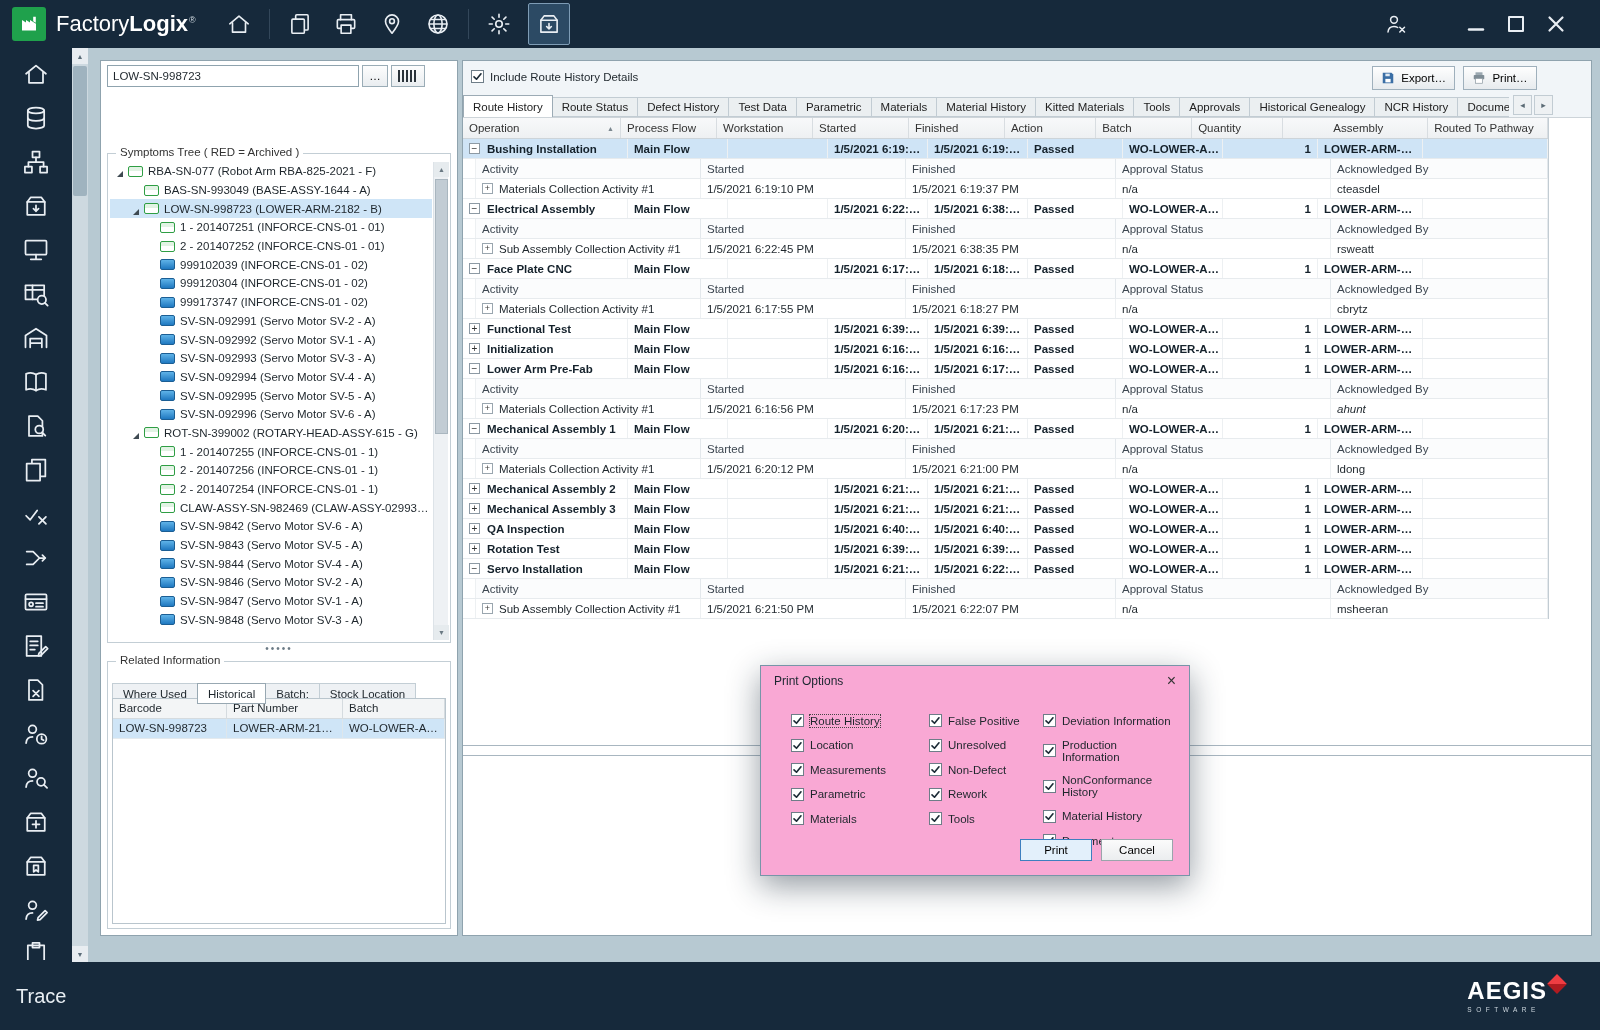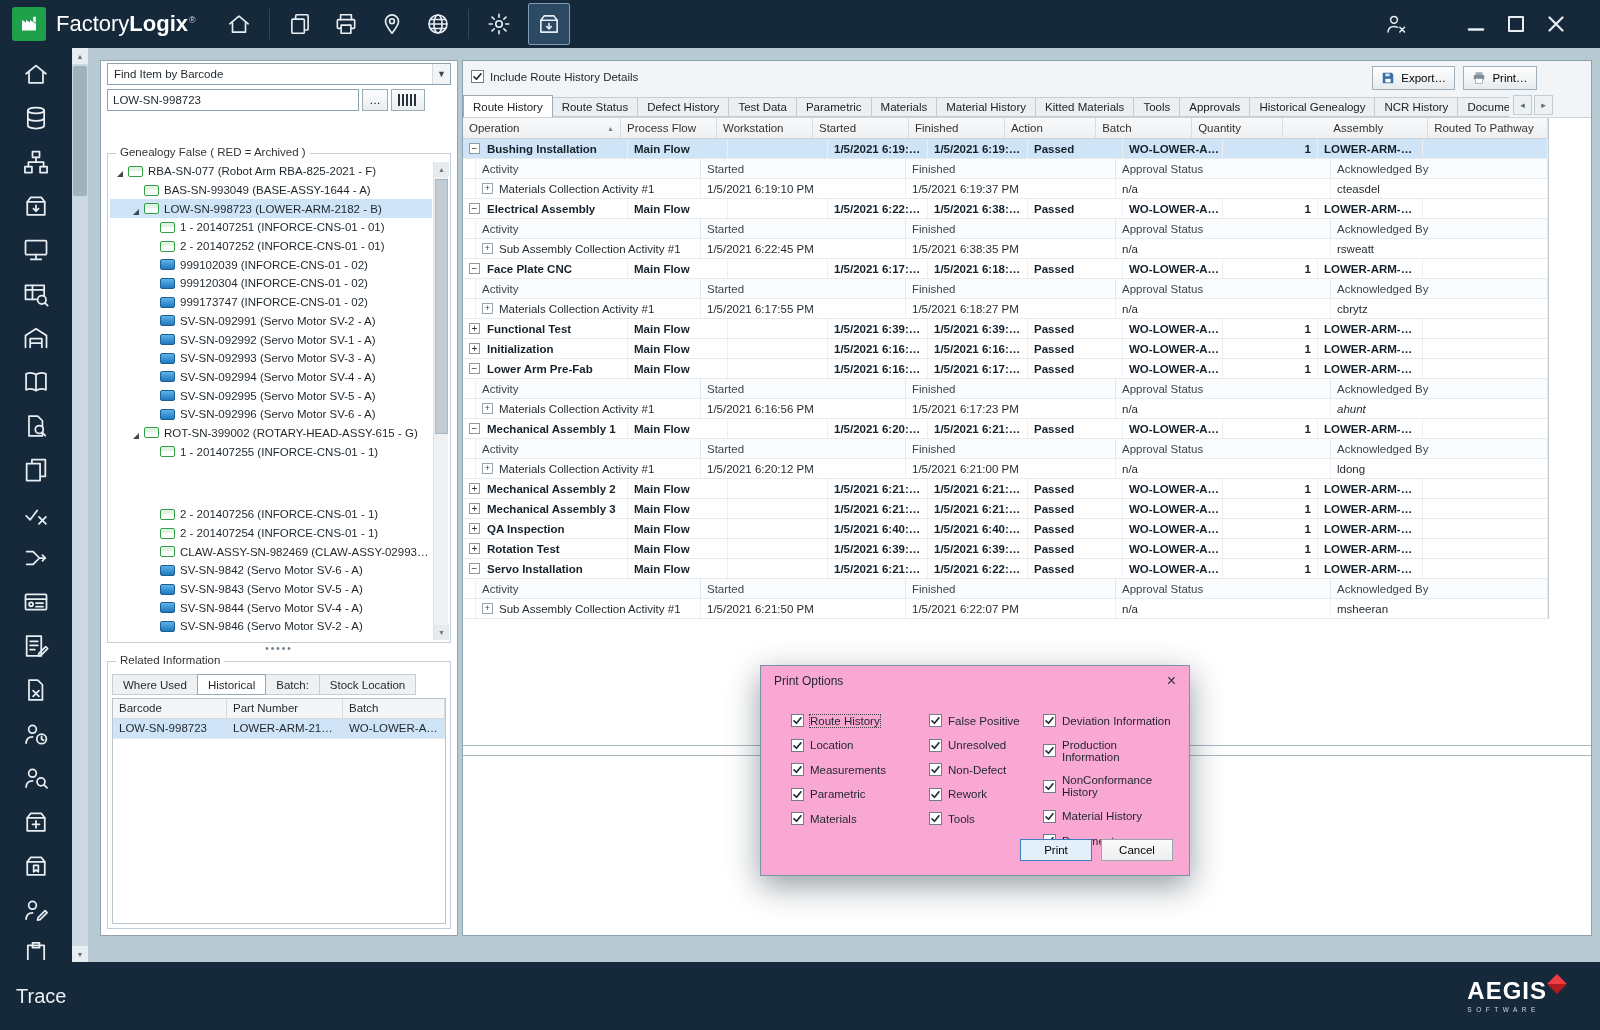--- a/index.html
+++ b/index.html
@@ -61,21 +61,21 @@
 .tree-boxic{width:15px;height:11px;border-radius:2px;margin:0 5px 0 2px;flex:0 0 auto;}
 .tree-boxic.green{background:linear-gradient(#e2f3e4 0 4px,#ffffff 4px);border:1px solid #2f9e44;}
 .tree-boxic.blue{background:linear-gradient(#5fb3e8,#1f78c0);border:1px solid #1b5e94;}
 .tree-lb{overflow:hidden;text-overflow:ellipsis;}
 .tree-scroll{position:absolute;top:8px;right:2px;width:15px;bottom:2px;background:#eef1f4;border-left:1px solid #dde3e8;}
 .ts-up,.ts-down{position:absolute;left:0;width:15px;height:15px;background:#e6ebee;color:#6a7983;font-size:7px;display:flex;align-items:center;justify-content:center;cursor:pointer;}
 .ts-up{top:0}.ts-down{bottom:0}
 .ts-thumb{position:absolute;left:1px;top:17px;width:13px;height:255px;background:#c2ccd4;border:1px solid #a9b6bf;cursor:pointer;}
 .splitter{position:absolute;left:0;right:0;top:584px;height:12px;text-align:center;color:#6b7a85;font-size:10px;letter-spacing:2px;line-height:8px;cursor:row-resize;}
 .rel-wrap{top:600px;bottom:6px;}
-.rel-tabs{position:absolute;left:4px;top:12px;display:flex;}
+.rel-tabs{position:absolute;left:4px;top:21px;display:flex;}
 .rtab{height:21px;padding:0 10px;display:flex;align-items:center;border:1px solid #c3ced5;background:#eef1f4;cursor:pointer;margin-right:-1px;white-space:nowrap;}
 .rtab.active{background:#fff;border-color:#98a8b2;position:relative;z-index:2;}
 .rel-table{position:absolute;left:4px;right:4px;top:36px;bottom:4px;border:1px solid #b9c5cd;background:#fff;overflow:hidden;}
 .rel-head{display:flex;height:20px;background:#f3f5f6;border-bottom:1px solid #d5dbdf;}
 .rhc{padding:3px 6px;border-right:1px solid #d5dbdf;overflow:hidden;white-space:nowrap;}
 .rel-row{display:flex;height:20px;background:#cfe5f7;border-bottom:1px solid #e4eaee;cursor:pointer;}
 .rrc{padding:3px 6px;border-right:1px solid #dee6eb;overflow:hidden;white-space:nowrap;text-overflow:ellipsis;}
 
 
 #main{position:absolute;left:462px;top:60px;width:1130px;height:876px;background:#fff;border:1px solid #8fa3ae;}
@@ -433,33 +433,29 @@
       </div>
     </div>
   <div class="sb-scroll">
     <div class="sb-up">▲</div>
     <div class="sb-thumb"></div>
     <div class="sb-down">▼</div>
   </div>
 </div>
 
 <div id="gpanel">
-  <div class="combo">
-    <span class="combo-val">Find Item by Barcode</span>
-    <span class="combo-btn">▼</span>
-  </div>
   <div class="barcode-row">
     <input class="bc-input" value="LOW-SN-998723" style="">
     <button class="dots">…</button>
     <button class="bcode">
         <span class="bc-glyph"></span>
       </button>
   </div>
   <div class="gbox tree-box-wrap">
-    <span class="legend">Genealogy False ( RED = Archived )</span>
+    <span class="legend">Symptoms Tree ( RED = Archived )</span>
     <div class="tree">
         <div class="tree-row" style="padding-left: 4px;">
           <span class="tree-ex">
             <span class="tri"></span>
           </span>
           <span class="tree-boxic green"></span>
           <span class="tree-lb">RBA-SN-077 (Robot Arm RBA-825-2021 - F)</span>
         </div>
         <div class="tree-row" style="padding-left: 20px;">
           <span class="tree-ex"></span>
@@ -533,21 +529,21 @@
             <span class="tri"></span>
           </span>
           <span class="tree-boxic green"></span>
           <span class="tree-lb">ROT-SN-399002 (ROTARY-HEAD-ASSY-615 - G)</span>
         </div>
         <div class="tree-row" style="padding-left: 36px;">
           <span class="tree-ex"></span>
           <span class="tree-boxic green"></span>
           <span class="tree-lb">1 - 201407255 (INFORCE-CNS-01 - 1)</span>
         </div>
-        <div class="tree-row" style="padding-left: 36px; margin-top: 44px;">
+        <div class="tree-row" style="padding-left: 36px;">
           <span class="tree-ex"></span>
           <span class="tree-boxic green"></span>
           <span class="tree-lb">2 - 201407256 (INFORCE-CNS-01 - 1)</span>
         </div>
         <div class="tree-row" style="padding-left: 36px;">
           <span class="tree-ex"></span>
           <span class="tree-boxic green"></span>
           <span class="tree-lb">2 - 201407254 (INFORCE-CNS-01 - 1)</span>
         </div>
         <div class="tree-row" style="padding-left: 36px;">

